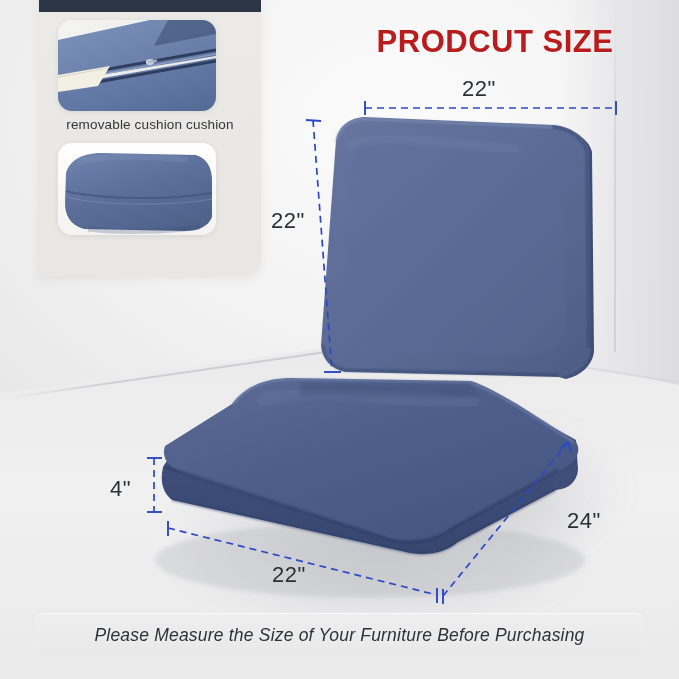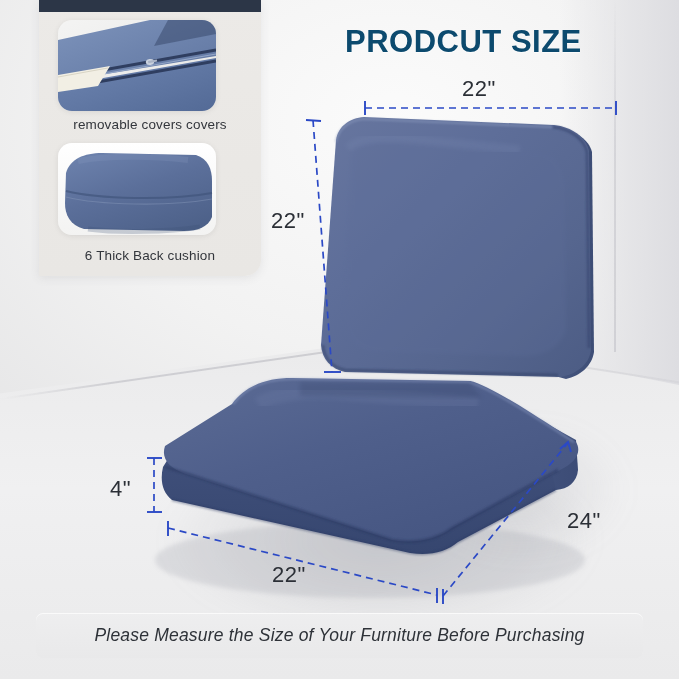--- a/index.html
+++ b/index.html
@@ -55,21 +55,21 @@
   }
 
   
   #cushions { position:absolute; inset:0; }
   .cushion-svg { position:absolute; left:0; top:0; }
 
   
   #title {
     position:absolute; left:345px; top:24px; width:300px;
     font-size:31px; font-weight:bold; letter-spacing:.5px;
-    color:#0c4a6e; text-align:left;
+    color:#b91c1c; text-align:center;
     text-shadow:0 1px 1px rgba(255,255,255,.7);
   }
 
   
   .dimlabel {
     position:absolute; color:#2b2f36; font-size:22px;
     font-family:"Liberation Sans", sans-serif; letter-spacing:.5px;
     white-space:nowrap;
   }
   #dims-svg { position:absolute; left:0; top:0; }
@@ -272,21 +272,21 @@
       <path d="M0,58 L158,30" stroke="#2f3e60" stroke-width="3.2" fill="none"></path>
       <path d="M0,69 L158,41" stroke="#2f3e60" stroke-width="3.2" fill="none"></path>
       <path d="M0,62 L158,34" stroke="#9fb0d0" stroke-width="1.2" fill="none" opacity=".8"></path>
       <path d="M0,55 L52,46 L40,66 L0,72 Z" fill="#f2efe4"></path>
       <path d="M0,57 L50,48" stroke="#d8d4c4" stroke-width="1" fill="none"></path>
       <ellipse cx="92" cy="42" rx="4.2" ry="3" fill="#c9d1de" transform="rotate(-10 92 42)"></ellipse>
       <rect x="90" y="41" width="9" height="2.2" fill="#aab4c6" transform="rotate(-10 90 41)"></rect>
       <path d="M110,0 L158,0 L158,14 L96,26 Z" fill="#2f3e60" opacity=".45"></path>
     </svg>
   </div>
-  <div class="caption" id="cap-zip">removable covers covers</div>
+  <div class="caption" id="cap-zip">removable cushion cushion</div>
 
   <div class="photo" id="photo-back">
     <svg width="158" height="92" viewBox="0 0 158 92">
       <defs>
         <linearGradient id="bcbg" x1="0" y1="0" x2="0" y2="1">
           <stop offset="0%" stop-color="#ffffff"></stop>
             <stop offset="100%" stop-color="#f3f3f2"></stop>
         </linearGradient>
         <linearGradient id="bcfab" x1="0.2" y1="0" x2="0.8" y2="1">
           <stop offset="0%" stop-color="#6b80ab"></stop>
@@ -296,18 +296,17 @@
       </defs>
       <rect width="158" height="92" fill="url(#bcbg)"></rect>
       <path d="M8,30 C12,16 26,10 44,10 L138,12 C150,16 154,26 154,38
                L154,74 C150,84 140,88 126,88 L26,86 C12,82 7,72 7,60 Z" fill="url(#bcfab)"></path>
       <path d="M8,48 C40,56 110,58 154,50" stroke="#3f5379" stroke-width="2" fill="none" opacity=".65"></path>
       <path d="M8,54 C40,62 110,64 154,56" stroke="#8395b8" stroke-width="1.1" fill="none" opacity=".5"></path>
       <path d="M20,18 C50,12 96,13 130,17" stroke="#8fa0c2" stroke-width="6" fill="none" opacity=".22"></path>
       <path d="M30,86 C60,90 110,89 142,84" stroke="#3b4e74" stroke-width="5" fill="none" opacity=".25"></path>
     </svg>
   </div>
-  <div class="caption" id="cap-back">6 Thick Back cushion</div>
 </div>
 
 <div id="banner">
   <span>Please Measure the Size of Your Furniture Before Purchasing</span>
 </div>
 
 </body></html>

